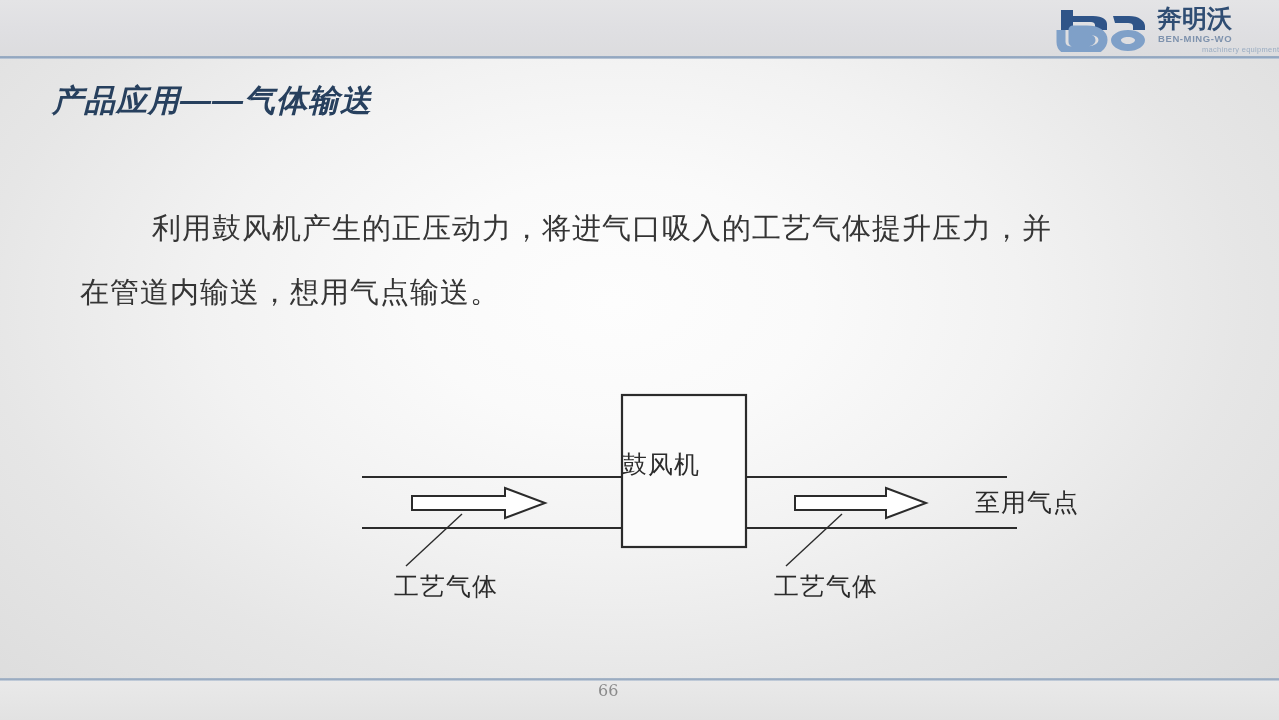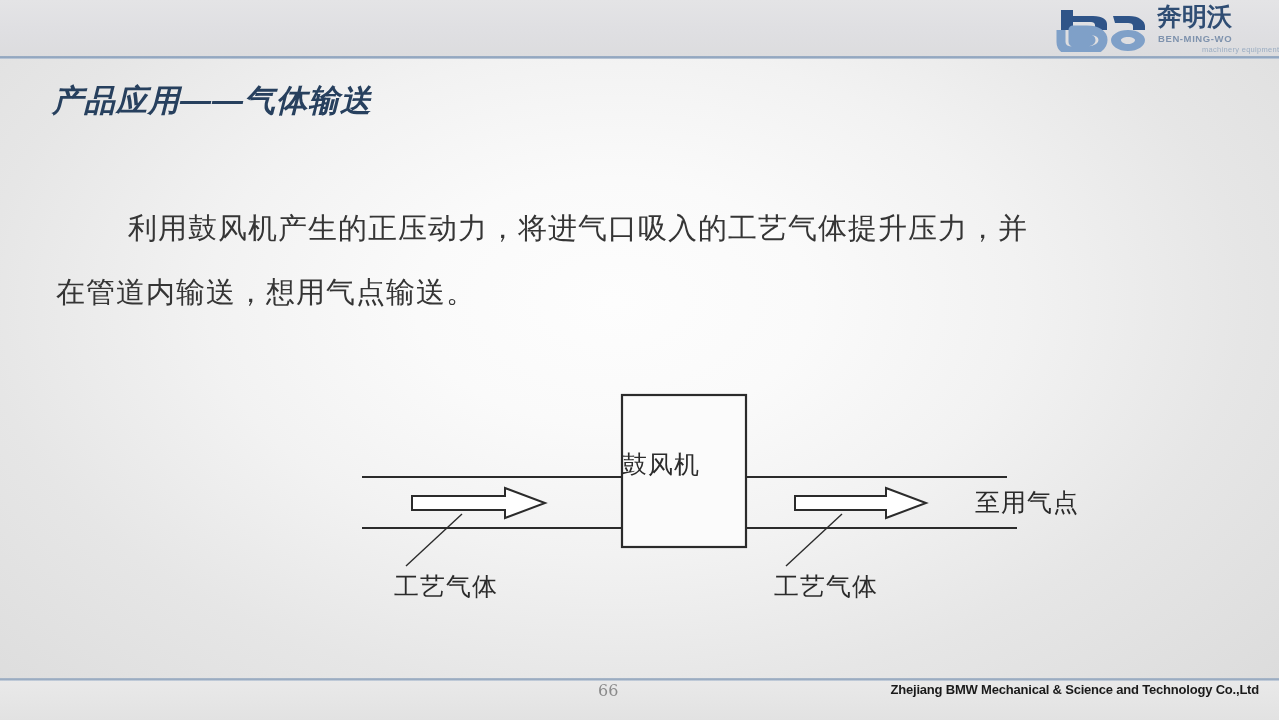--- a/index.html
+++ b/index.html
@@ -54,21 +54,21 @@
     width: 100px; height: 44px;
   }
   #logo-text {
     position: absolute;
     left: 126px; top: 2px;
     width: 112px; height: 52px;
   }
   .logo-cn {
     position: absolute;
     left: 0; top: 1px;
-    font-family: Liberation Mono, monospace;
+    font-family: Liberation Sans, sans-serif;
     font-size: 25px;
     font-weight: bold;
     color: #2f4d73;
     letter-spacing: 0px;
     line-height: 27px;
     white-space: nowrap;
   }
   .logo-en {
     position: absolute;
     left: 1px; top: 29px;
@@ -99,21 +99,21 @@
     font-weight: bold;
     font-style: italic;
     color: #27405e;
     letter-spacing: 1px;
     white-space: nowrap;
   }
 
   
   #body-text {
     position: absolute;
-    left: 56px; top: 196px;
+    left: 80px; top: 196px;
     width: 1000px;
     font-family: "DejaVu Serif", "Liberation Serif", serif;
     font-size: 29px;
     color: #353535;
     line-height: 64px;
     letter-spacing: 1px;
     text-indent: 72px;
   }
 
   
@@ -234,15 +234,14 @@
   </svg>
 
   <div id="blower-label">鼓风机</div>
   <div class="gas-label" id="gas-label-left">工艺气体</div>
   <div class="gas-label" id="gas-label-right">工艺气体</div>
   <div id="use-point-label">至用气点</div>
 
   <div id="footer-rule"></div>
   <div id="footer-band"></div>
   <div id="page-number">66</div>
-  <div id="company-name">Zhejiang BMW Mechanical &amp; Science and Technology Co.,Ltd</div>
 
 </div>
 
 </body></html>

